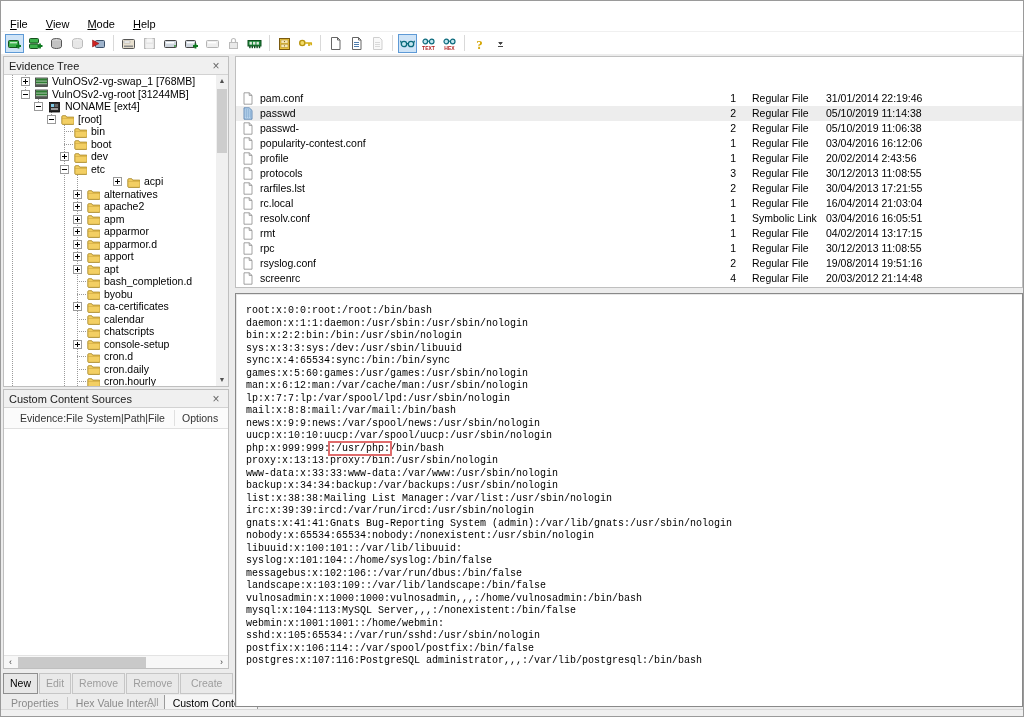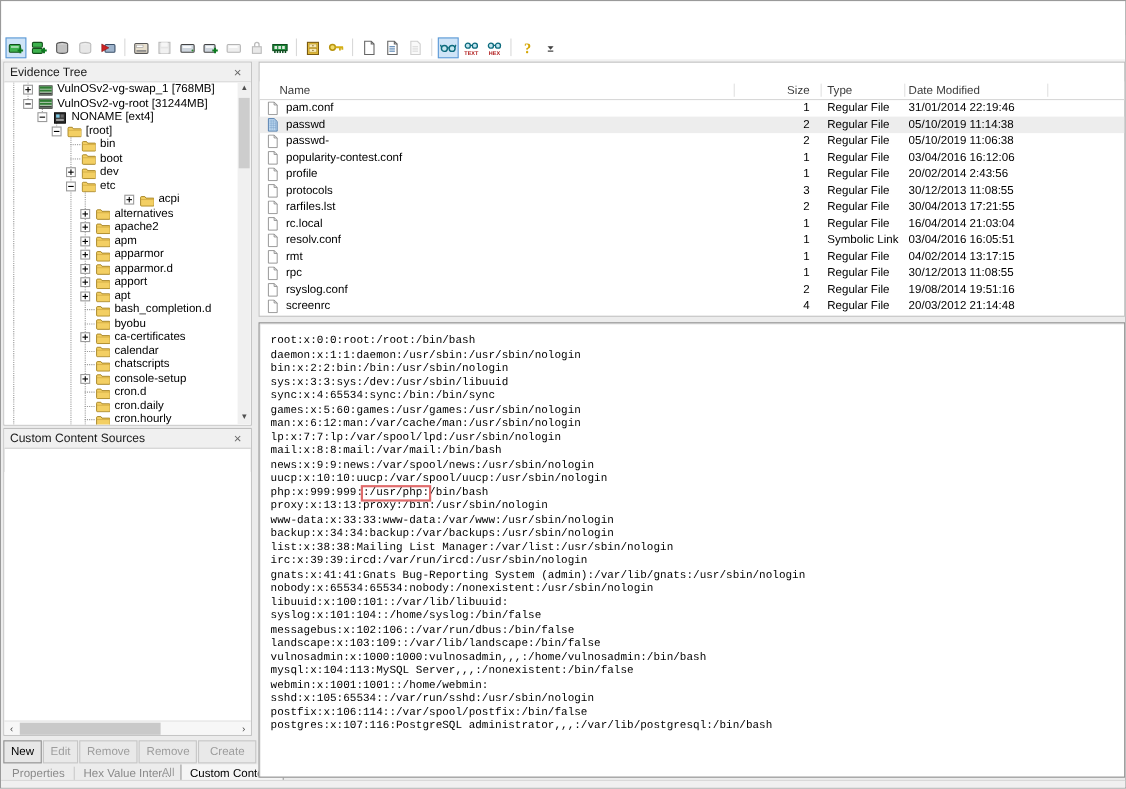--- a/index.html
+++ b/index.html
@@ -107,20 +107,26 @@
   .hl-box { outline:2px solid #e06c6c; outline-offset:0px; }
 
   .statusbar { position:absolute; left:0; right:0; bottom:0; height:7px; background:#f0f0f0; border-top:1px solid #d9d9d9; }
 </style>
 </head>
 <body>
 
 <div id="app">
 
 
+  <div class="menubar">
+      <span class="menu-item"><u>F</u>ile</span>
+      <span class="menu-item"><u>V</u>iew</span>
+      <span class="menu-item"><u>M</u>ode</span>
+      <span class="menu-item"><u>H</u>elp</span>
+    </div>
 
   <div class="toolbar">
       <span class="tbtn active">
         <svg viewBox="0 0 15 15">
           <rect x="1.5" y="4.5" width="10" height="7" rx="1" fill="#3db14d" stroke="#14501c"></rect>
           <rect x="3" y="6" width="7" height="1.4" fill="#bfe8c5"></rect>
           <path d="M11.5 7.5v5M9 10h5" stroke="#0c7a1f" stroke-width="1.8"></path>
         </svg>
       </span>
       <span class="tbtn">
@@ -503,20 +509,25 @@
           <div class="arrow down">▼</div>
         </div>
       </div>
     </div>
 
     <div class="panel" id="custom-panel">
       <div class="panel-header">
         <span class="ph-title">Custom Content Sources</span>
         <span class="ph-close">×</span>
       </div>
+      <div class="cc-colhead">
+        <span class="c1">Evidence:File System|Path|File</span>
+        <span class="vline"></span>
+        <span class="c2">Options</span>
+      </div>
       <div class="cc-body"></div>
       <div class="hscroll">
         <div class="arrow left">‹</div>
         <div class="thumb" style="left:14px;width:128px"></div>
         <div class="arrow right">›</div>
       </div>
     </div>
 
     <div class="btn-row" id="btn-row">
         <span class="btn">New</span>
@@ -527,30 +538,20 @@
       </div>
 
     <div class="tab-row" id="tab-row">
         <span class="tab">Properties</span>
         <span class="tab sep"></span>
         <span class="tab">Hex Value Inter...</span>
         <span class="tab active">Custom Conte...</span>
       </div>
 
     <div class="panel" id="filelist-panel">
-      <div class="fl-colhead">
-        <span class="h" style="left:18px">Name</span>
-        <span class="h" style="left:420px;width:80px;text-align:right;position:absolute">Size</span>
-        <span class="h" style="left:516px">Type</span>
-        <span class="h" style="left:590px">Date Modified</span>
-        <span class="vline" style="left:431px"></span>
-        <span class="vline" style="left:510px"></span>
-        <span class="vline" style="left:586px"></span>
-        <span class="vline" style="left:716px"></span>
-      </div>
       <div class="fl-rows" id="fl-rows">
           <div class="fl-row" style="top: 0px;">
             <span class="f-icon"><svg viewBox="0 0 12 13">
                 <path d="M2 .8h5.2L10 3.4v8.8H2z" fill="#fff" stroke="#8a8a8a" stroke-width=".8"></path>
                 <path d="M7.2.8v2.6H10" fill="none" stroke="#8a8a8a" stroke-width=".8"></path>
               </svg></span>
             <span class="f-name">pam.conf</span>
             <span class="f-size">1</span>
             <span class="f-type">Regular File</span>
             <span class="f-date">31/01/2014 22:19:46</span>

